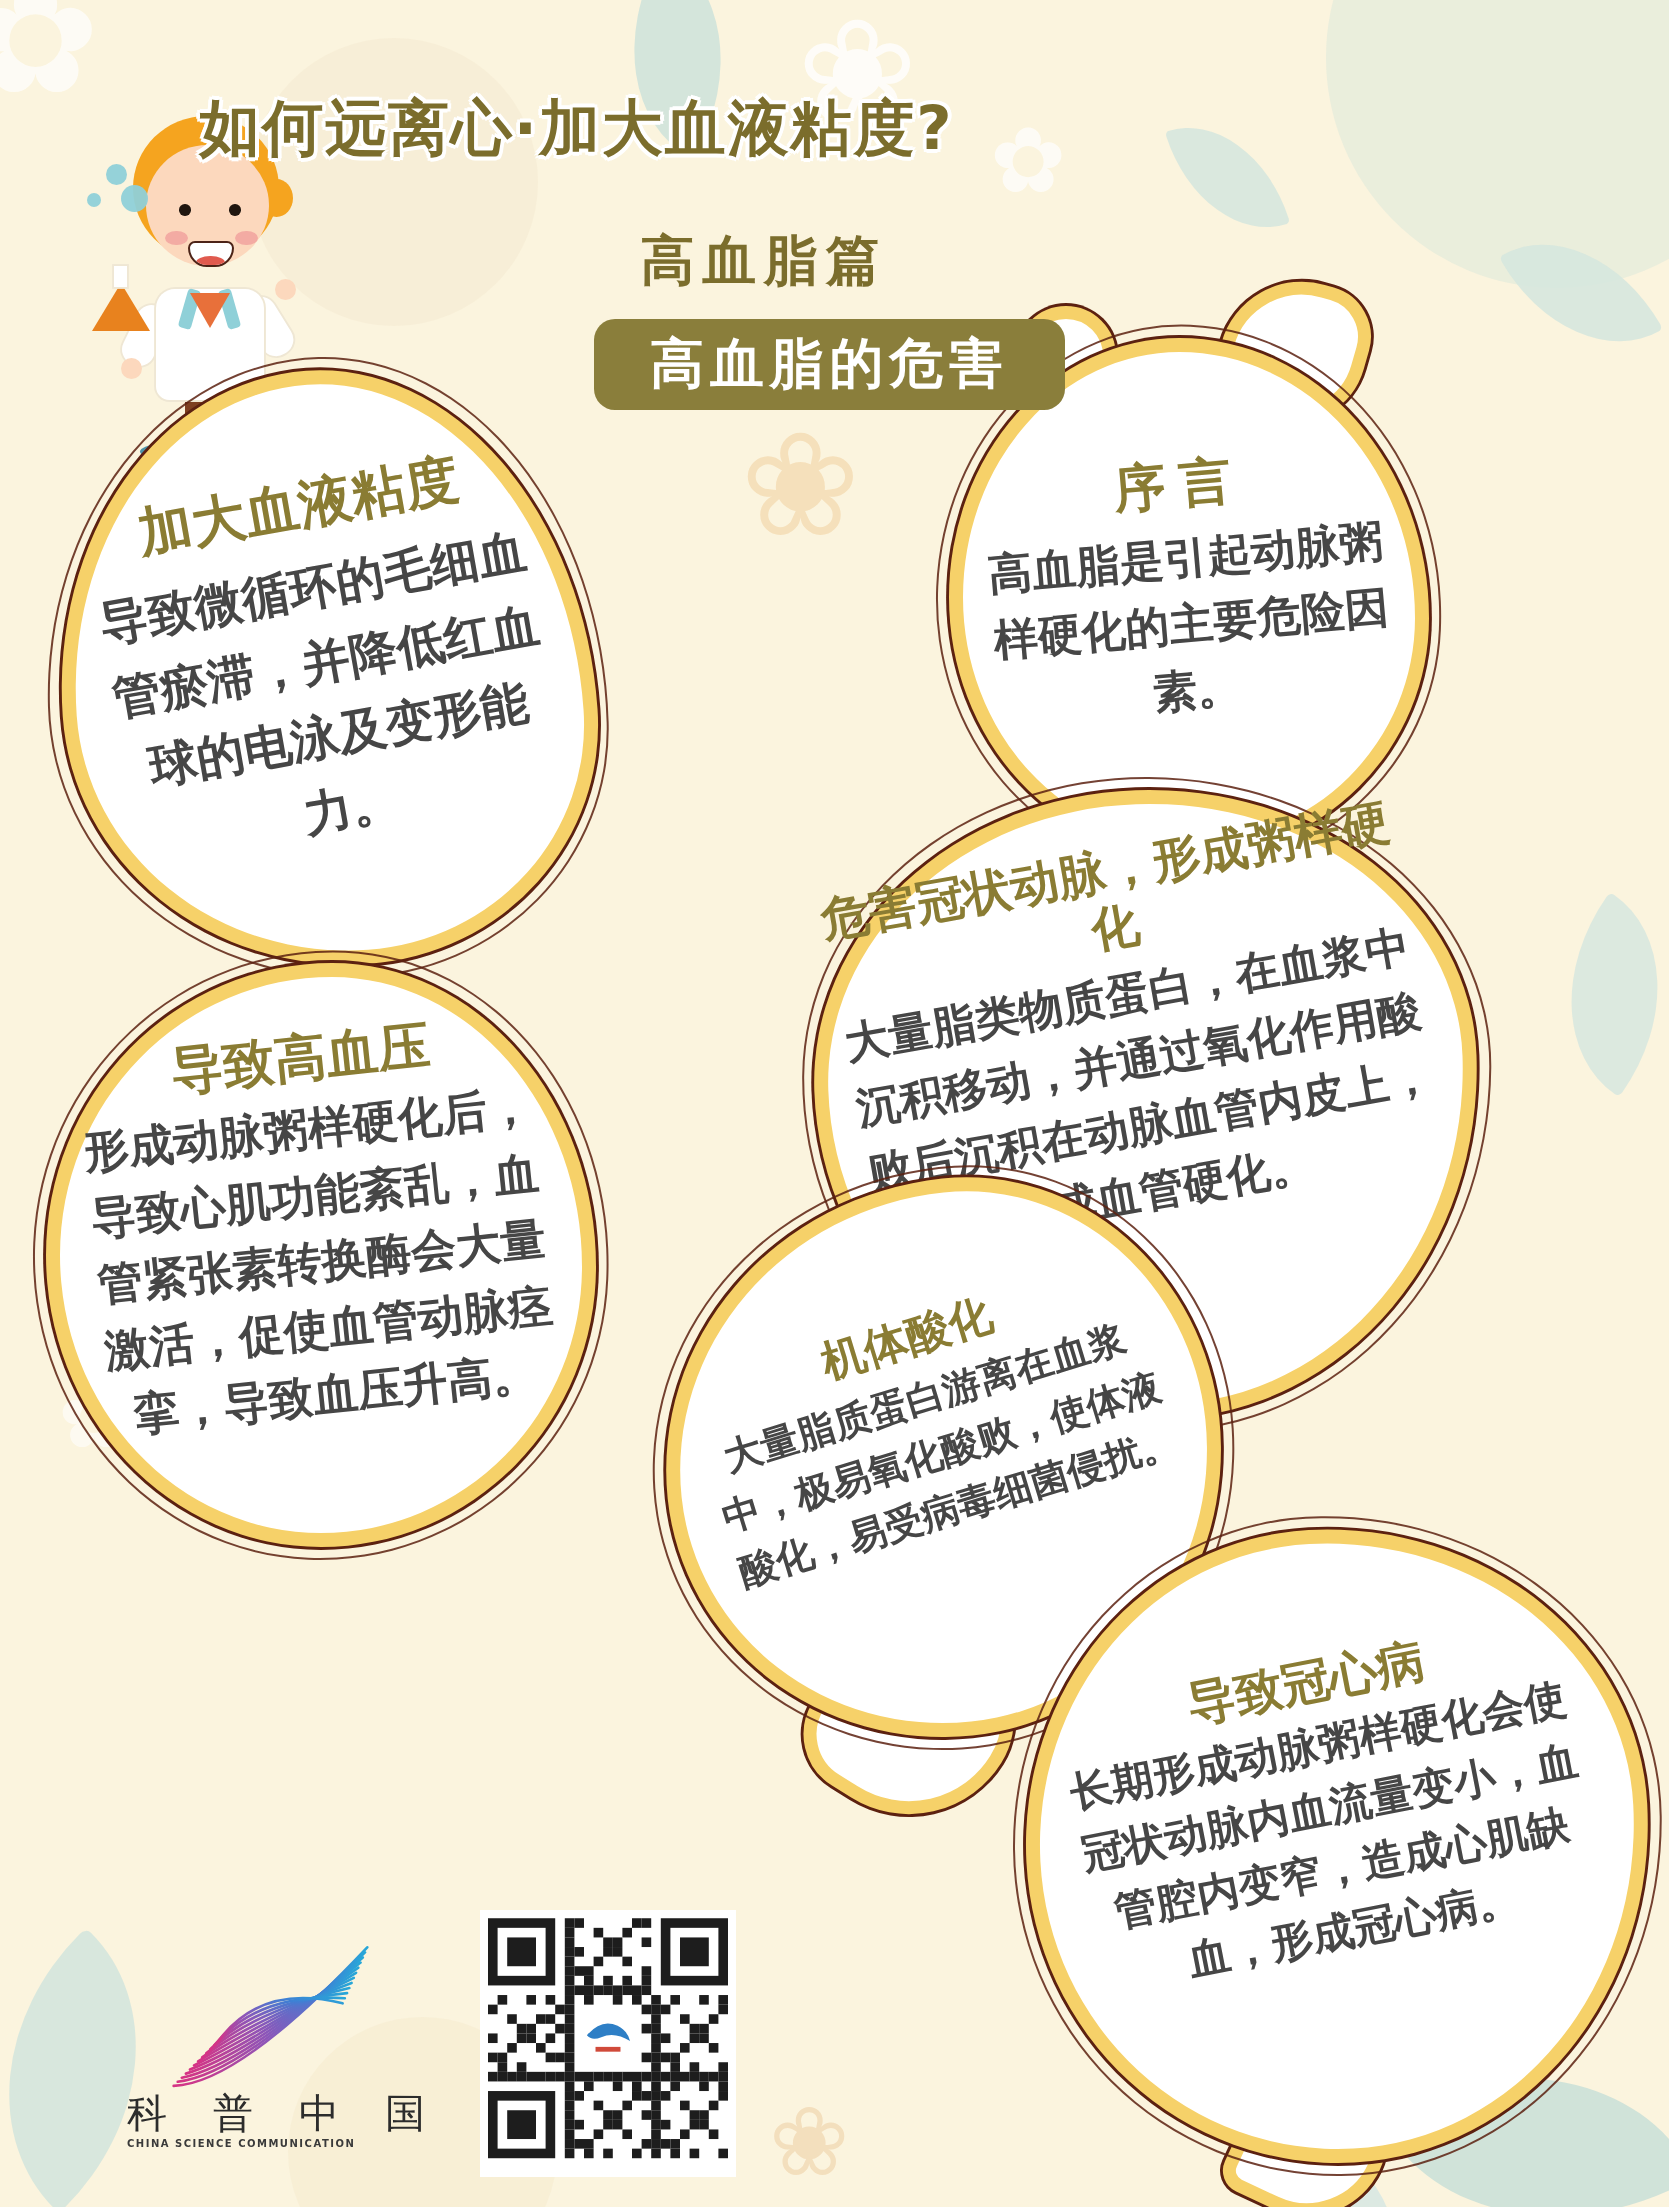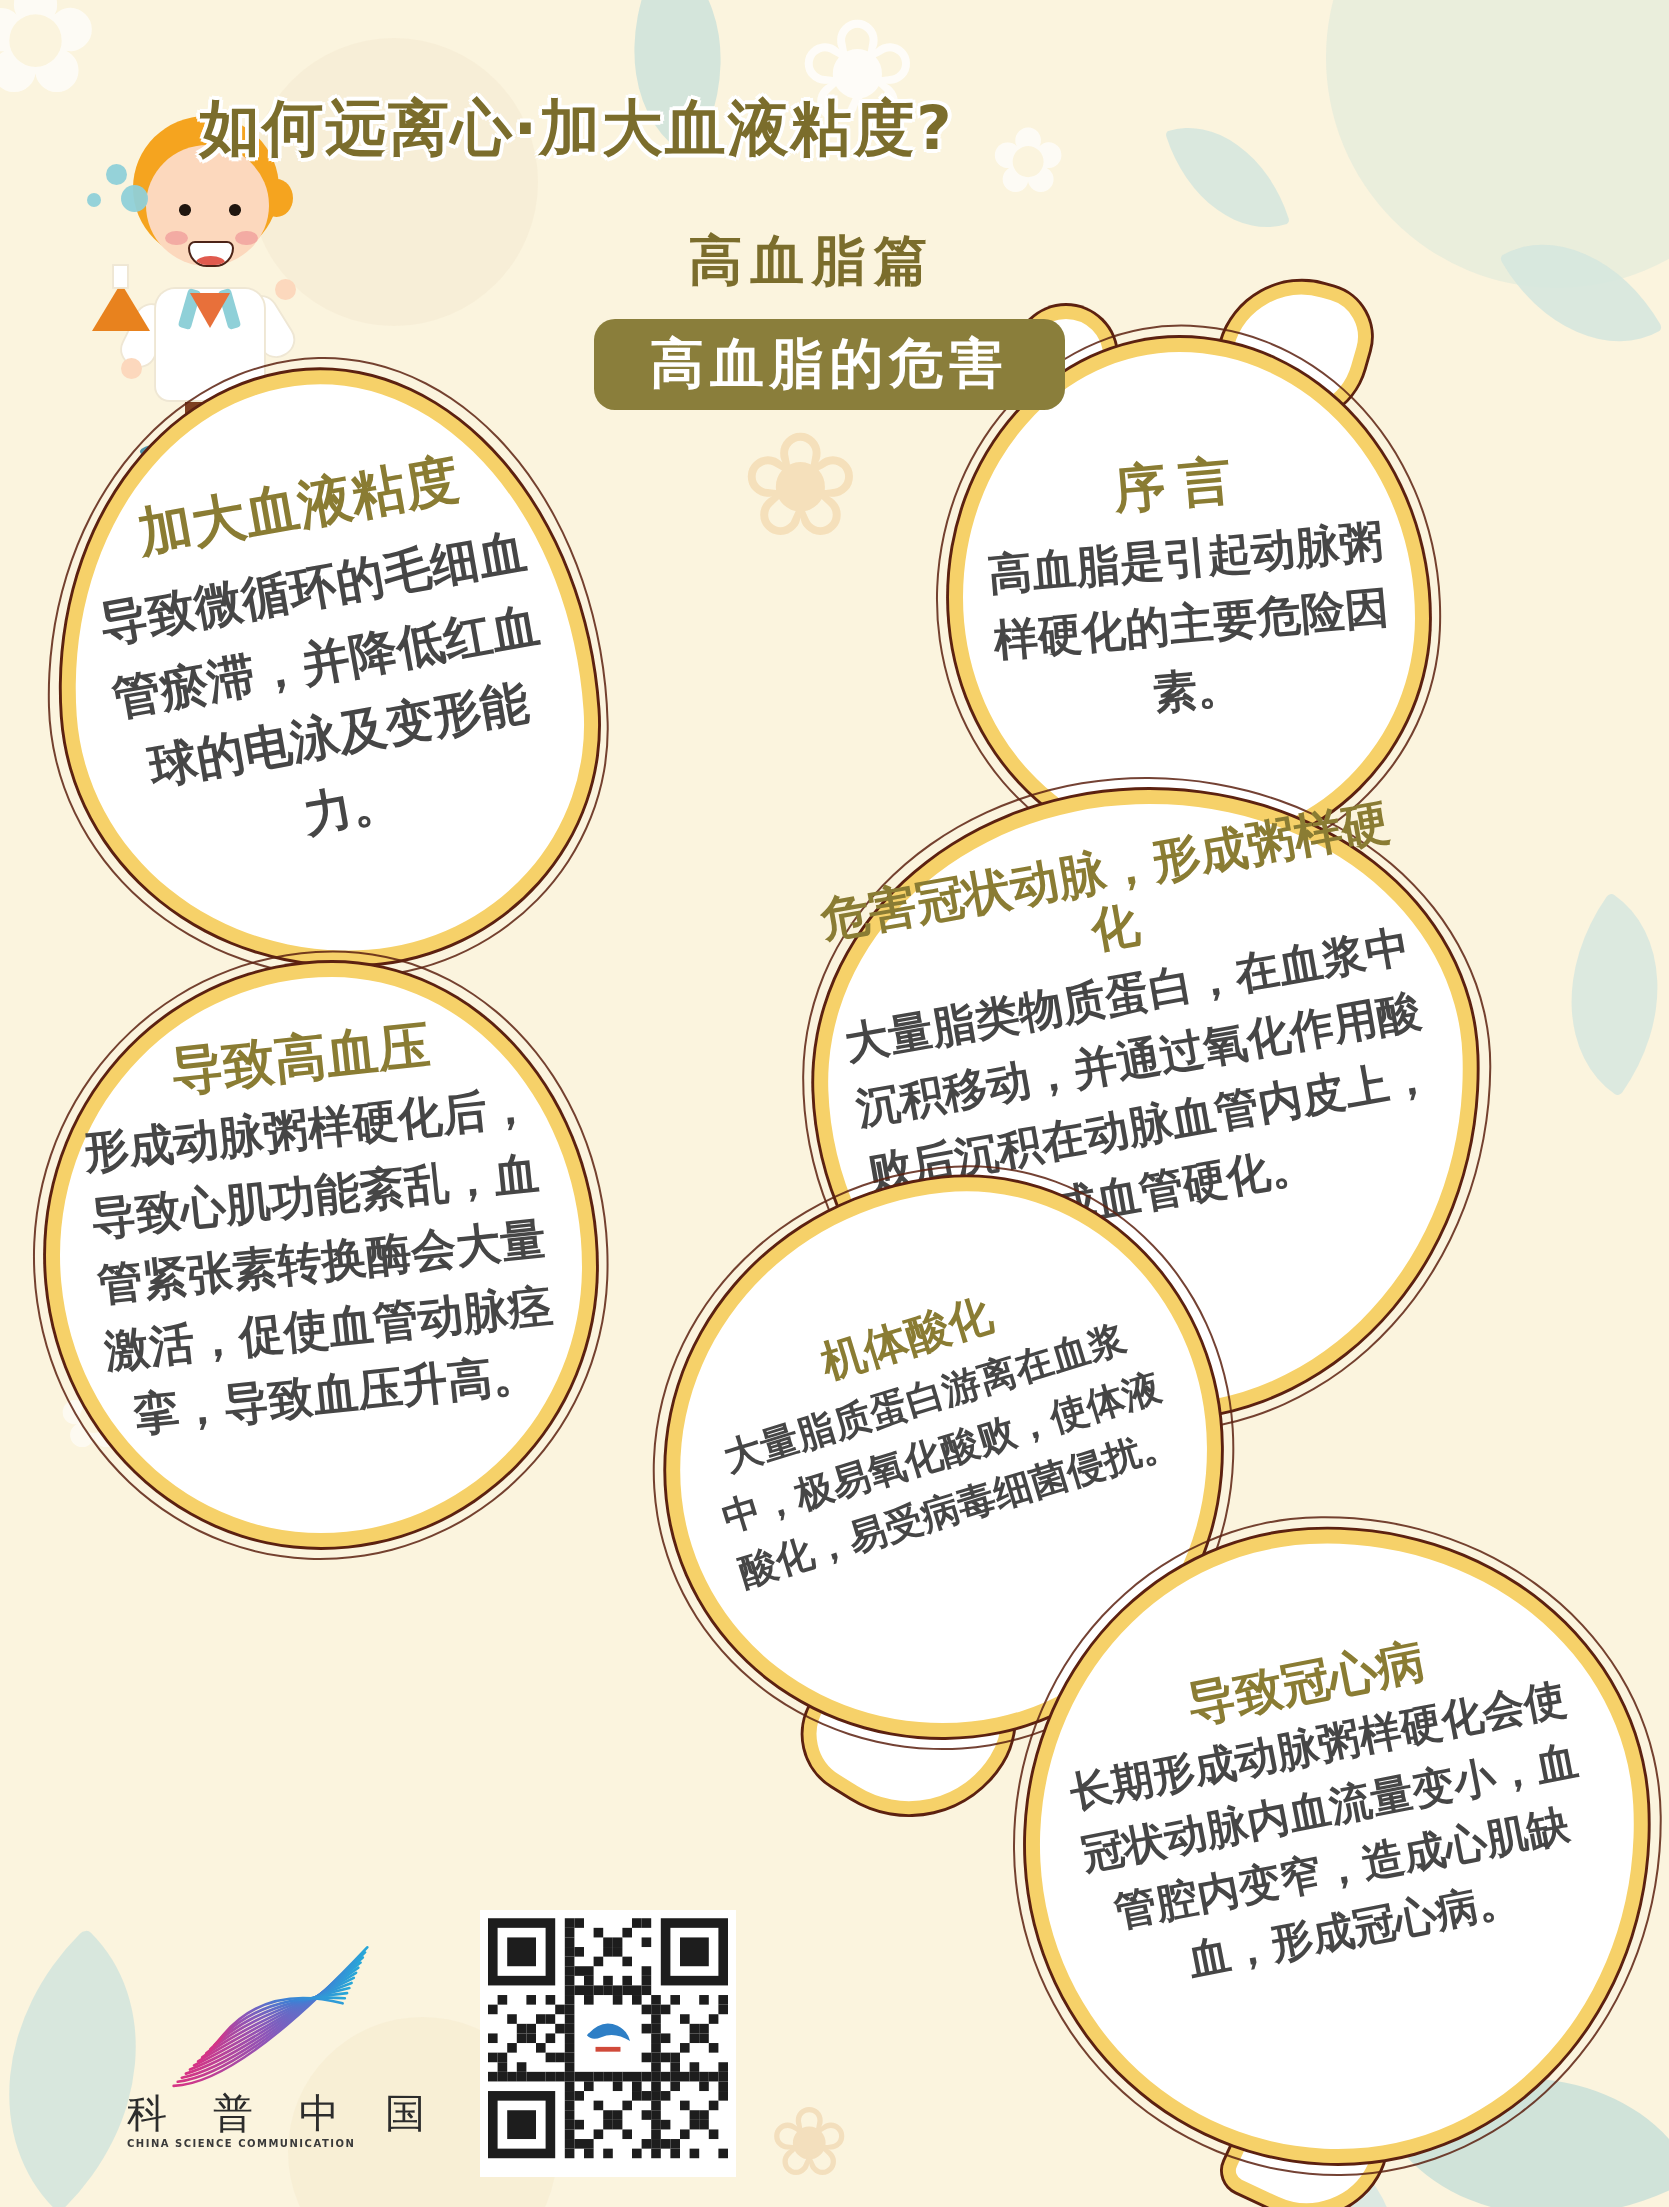--- a/index.html
+++ b/index.html
@@ -45,21 +45,21 @@
   .d-flaskneck{left:37px;top:175px;width:13.4px;height:21px;background:#fff;box-shadow:0 0 0 1.9px #efe7d4}
   .d-bub{background:#8fd0d8;border-radius:50%;opacity:.95}
   
   .title{
     position:absolute;left:144px;top:88px;width:865px;z-index:10;
     font-size:61px;font-weight:700;text-align:center;letter-spacing:1.9px;
     color:var(--title-olive);
     text-shadow:3.8px 0 0 #fff,-3.8px 0 0 #fff,0 3.8px 0 #fff,0 -3.8px 0 #fff,2.9px 2.9px 0 #fff,-2.9px 2.9px 0 #fff,2.9px -2.9px 0 #fff,-2.9px -2.9px 0 #fff;
   }
   .subtitle{
-    position:absolute;left:572px;top:225px;width:480px;z-index:10;
+    position:absolute;left:524px;top:225px;width:480px;z-index:10;
     font-size:54px;font-weight:700;text-align:center;letter-spacing:7.7px;
     color:var(--title-olive);
   }
   .badge{
     position:absolute;left:594px;top:319px;width:471px;height:91px;z-index:10;
     background:var(--badge-bg);border-radius:21px;
     display:flex;align-items:center;justify-content:center;
     font-size:54px;font-weight:700;letter-spacing:5.8px;color:var(--badge-text);
   }
   

